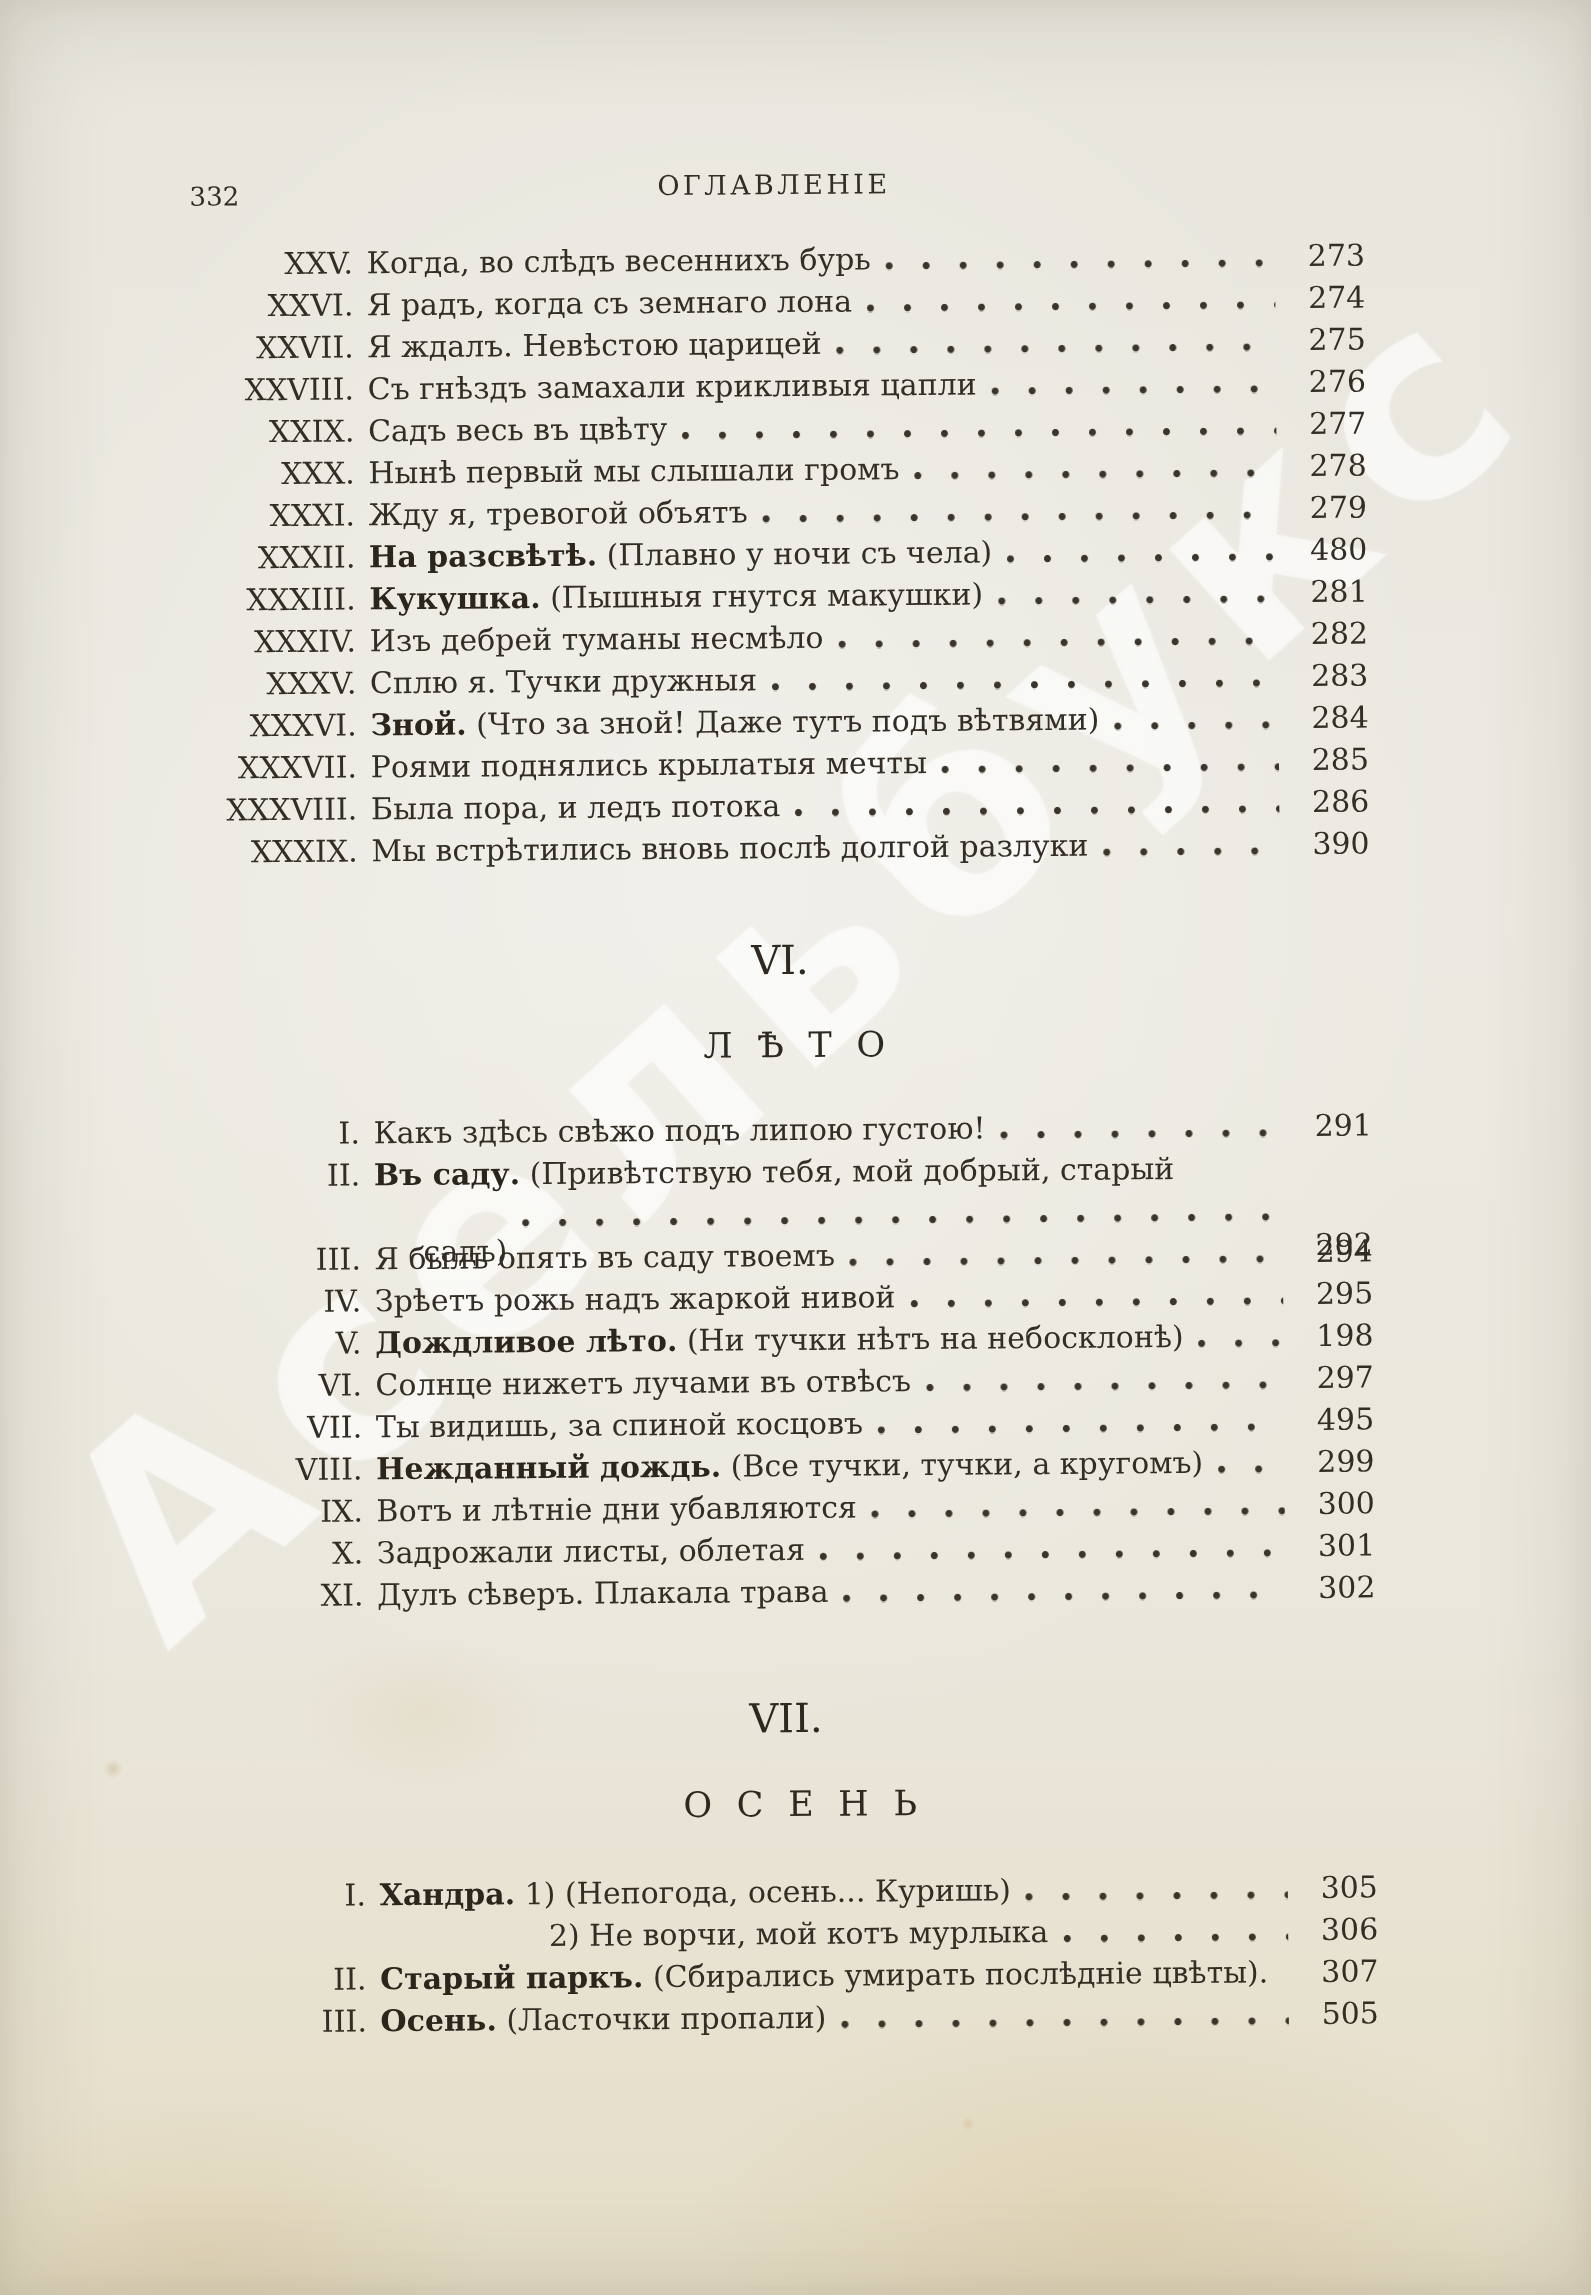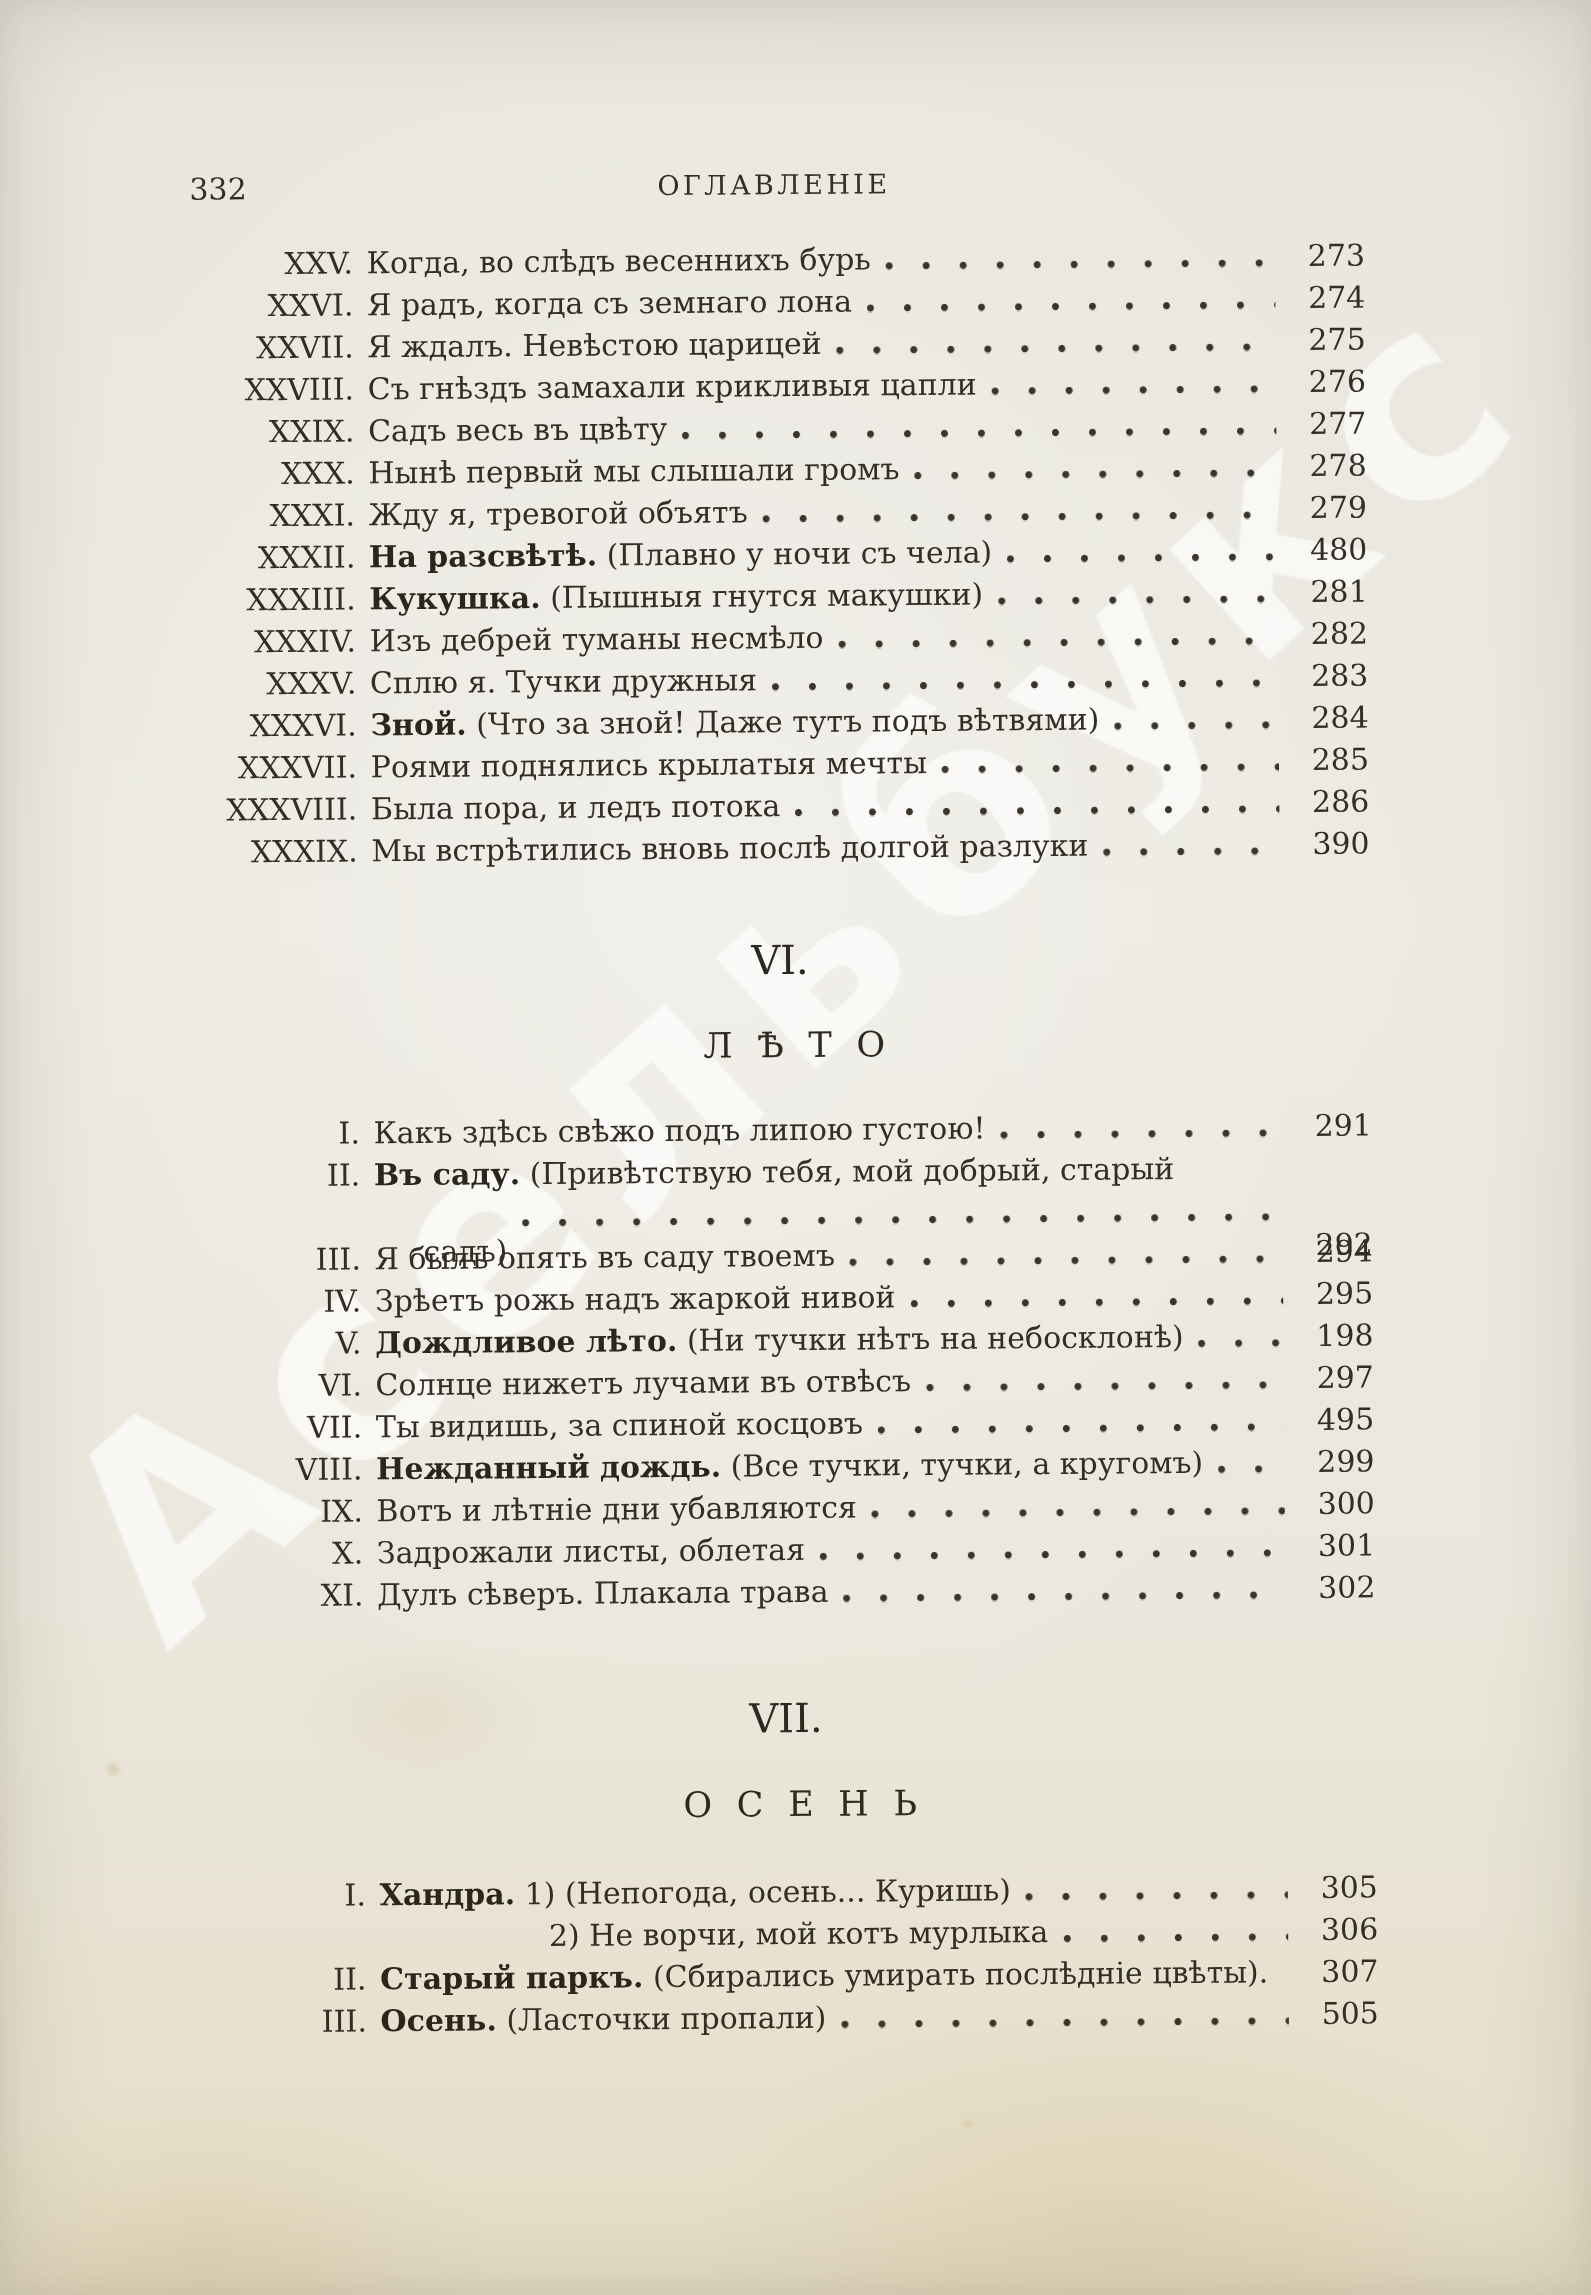--- a/index.html
+++ b/index.html
@@ -30,21 +30,21 @@
     display:flex;align-items:center;justify-content:center;
     transform:rotate(-42deg);transform-origin:50% 50%;
     font-family:"DejaVu Sans","Liberation Sans",sans-serif;
     font-weight:bold;font-size:273px;letter-spacing:23px;white-space:nowrap;
     color:rgba(255,255,255,0.52);
     text-shadow:0 0 5.5px rgba(255,255,255,0.35);
     pointer-events:none;
   }
 
   
-  #folio{position:absolute;left:197px;top:170px;font-size:30px;line-height:1;}
+  #folio{position:absolute;left:197px;top:179px;font-size:26px;line-height:1;}
   #running-head{
     position:absolute;left:0;top:171px;width:1563px;text-align:center;
     font-size:27px;letter-spacing:3.4px;line-height:1;
   }
 
   
   .toc-block{position:absolute;left:191px;width:1181px;}
   .row{display:flex;align-items:baseline;height:42px;line-height:42px;font-size:30px;white-space:pre;}
   .num{flex:0 0 169px;text-align:right;}
   .title{flex:0 0 auto;padding-left:13.7px;max-width:969px;overflow:hidden;}

